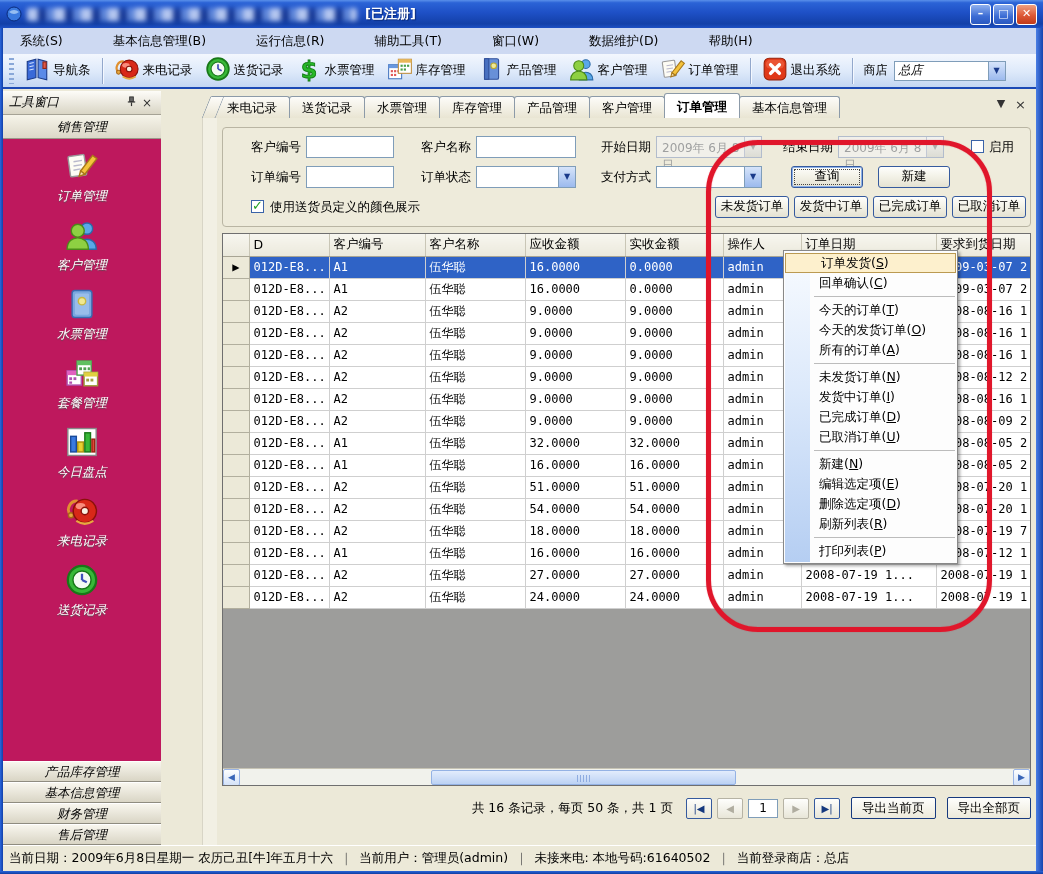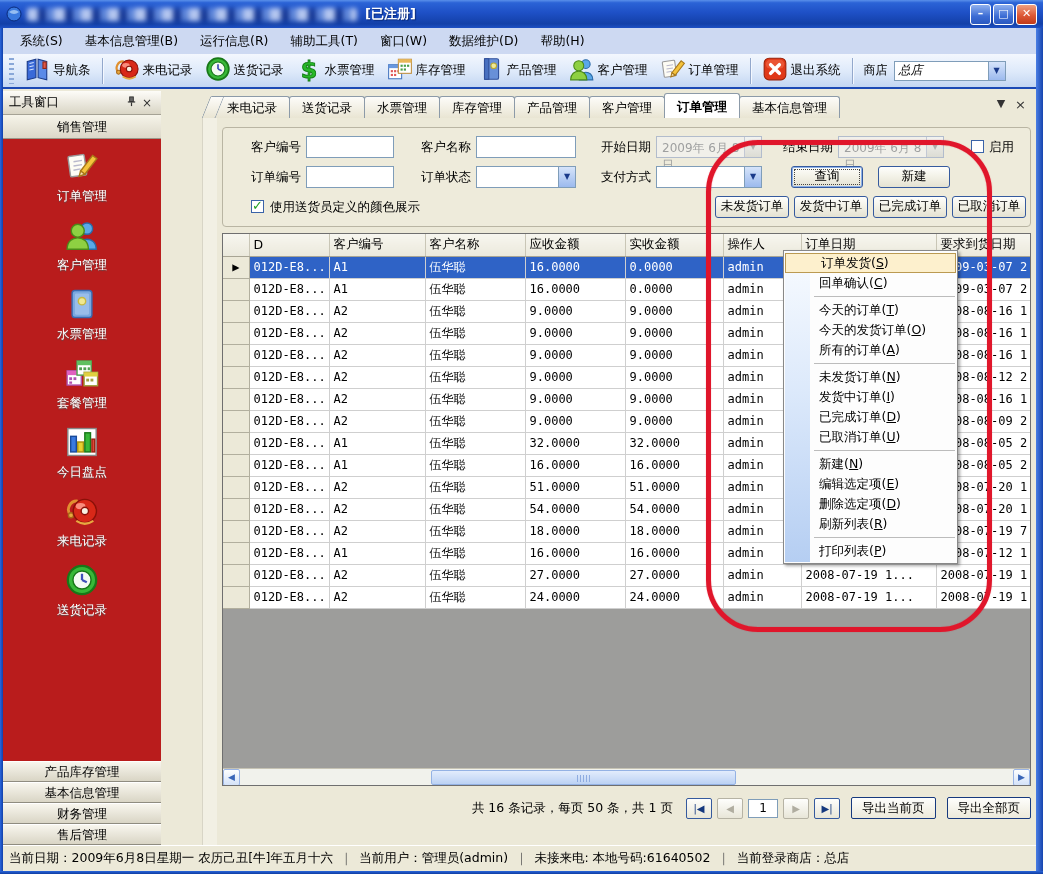--- a/index.html
+++ b/index.html
@@ -17,21 +17,21 @@
     background:repeating-linear-gradient(90deg, rgba(230,238,255,.75) 0 11px, rgba(12,28,96,.45) 11px 19px, rgba(160,190,240,.5) 19px 27px);
     filter:blur(2.5px); }
   .title-text { color:#fff; font-weight:bold; font-size:13px; text-shadow:1px 1px 1px #0a2a7a; }
   .winbtns { margin-left:auto; display:flex; gap:2px; }
   .winbtn { width:21px; height:21px; border:1px solid #fff; border-radius:3px; color:#fff;
     background:linear-gradient(180deg,#8fb0ee,#3c6cd4 60%,#2a58c0); font-size:11px; line-height:18px;
     text-align:center; font-weight:bold; }
   .winbtn.close { background:linear-gradient(180deg,#f0a080,#dd5836 55%,#c23a18); }
 
   .menubar { position:absolute; left:3px; top:28px; width:1033px; height:26px;
-    background:#cdd9f2; display:flex; align-items:center; padding-left:6px; }
+    background:#cdd9f2; display:flex; align-items:center; padding-left:6px;gap:28px; }
   .menubar .mitem { padding:4px 11px; font-size:12.5px; }
 
   .toolbar { position:absolute; left:3px; top:54px; width:1033px; height:35px;
     background:linear-gradient(180deg,#f3f7fe 0%,#dde9fa 55%,#c3d6f2 100%);
     border-bottom:2px solid #1b49b4; display:flex; align-items:center; padding-left:4px; }
   .tb-grip { width:5px; height:26px; margin:0 4px 0 2px;
     background:repeating-linear-gradient(180deg,#8aa8d8 0 2px,transparent 2px 5px); }
   .tbitem { display:flex; align-items:center; gap:3px; padding:3px 6px; border-radius:3px; font-size:12.5px; }
   .tbitem svg { width:26px; height:26px; flex:none; }
   .tbsep { width:1px; height:26px; background:#93a8cc; margin:0 5px; box-shadow:1px 0 0 #f4f8ff; }
@@ -47,21 +47,21 @@
   .tabstub { width:14px; height:22px; background:linear-gradient(180deg,#fdfcf9,#e9e5d3);
     border:1px solid #8c9aa8; border-bottom:none; transform:skewX(-22deg); margin-right:-6px; border-radius:2px 0 0 0; }
   .tab { height:22px; padding:3px 12px 0; background:linear-gradient(180deg,#fdfcf9,#e9e5d3);
     border:1px solid #8c9aa8; border-bottom:none; border-radius:3px 3px 0 0; margin-right:-1px;
     font-size:12.5px; white-space:nowrap; }
   .tab.active { background:#fff; font-weight:bold; height:25px; padding-top:5px; position:relative; z-index:2; }
   .tabstrip-ctrls { margin-left:auto; display:flex; gap:10px; padding:0 10px 6px 0; color:#333; }
   .tabstrip-ctrls span { font-size:11px; }
 
   
-  .sidebar { position:absolute; left:3px; top:91px; width:158px; height:754px; background:#b91c1c; }
+  .sidebar { position:absolute; left:3px; top:91px; width:158px; height:754px; background:#be185d;font-style:italic; }
   .sb-head { height:24px; background:linear-gradient(180deg,#fdfcf8,#d9d5c5);
     border-bottom:1px solid #a5a295; display:flex; align-items:center; padding:0 6px; }
   .sb-head .t { flex:1; font-size:12.5px; }
   .sb-head .hbtn { width:16px; text-align:center; color:#333; font-size:12px; }
   .sb-group { height:24px; background:linear-gradient(180deg,#f6f4ea,#dcd8c8);
     border-bottom:1px solid #9a978a; text-align:center; line-height:24px; font-size:12.5px; }
   .sb-items { position:absolute; left:0; top:48px; bottom:86px; width:100%; overflow:hidden;
     display:flex; flex-direction:column; align-items:center; padding-top:10px; }
   .sb-item { display:flex; flex-direction:column; align-items:center; margin-bottom:13px; cursor:default; }
   .sb-item svg { width:34px; height:34px; }

